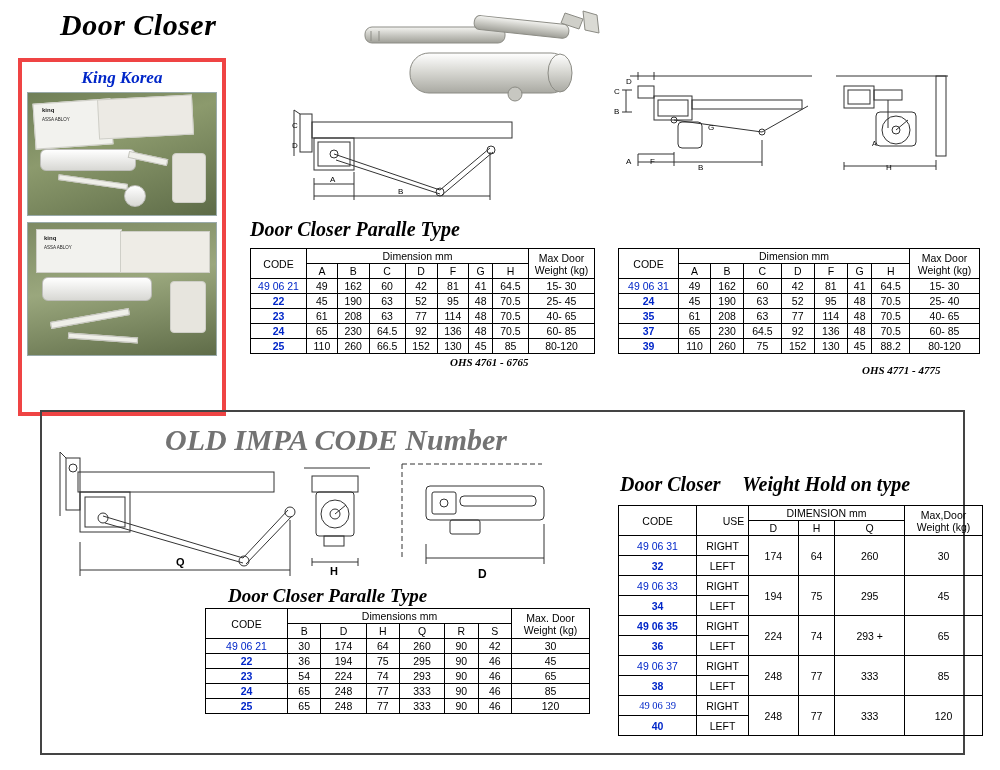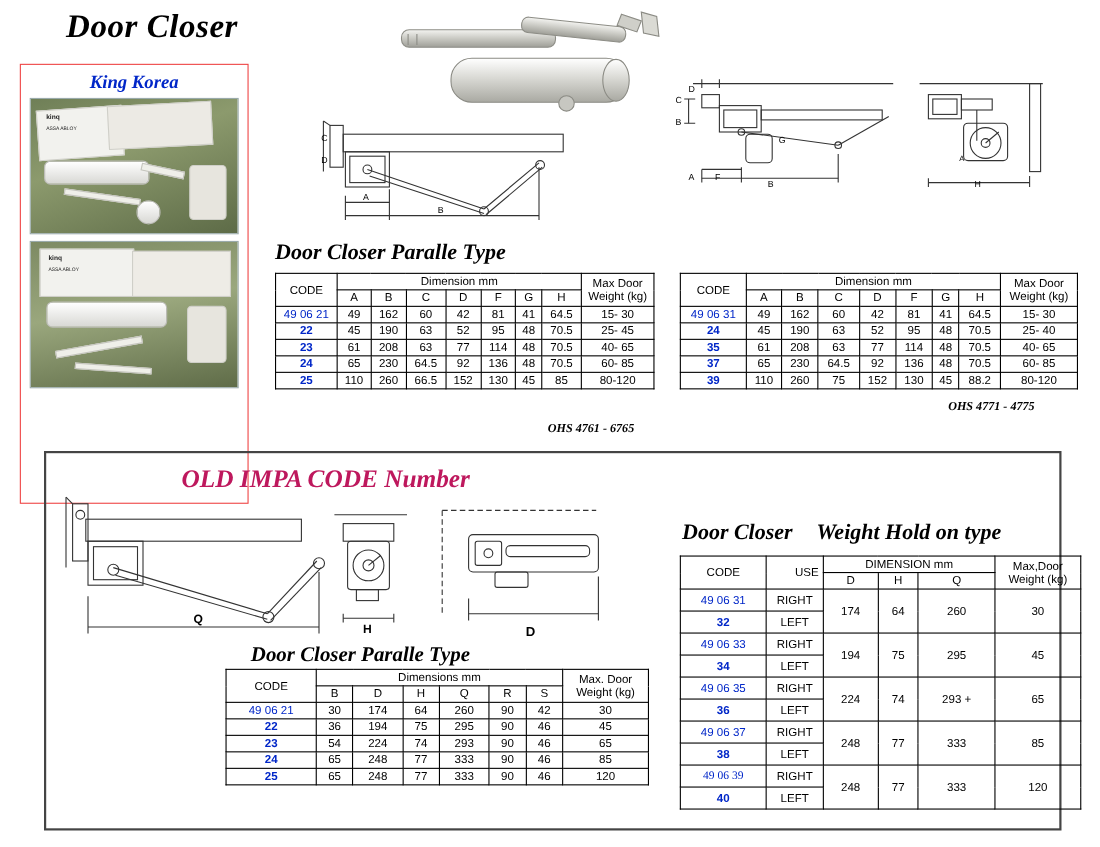--- a/index.html
+++ b/index.html
@@ -14,22 +14,22 @@
   
   .main-title {
     position:absolute; left:60px; top:8px;
     font-size:30px; font-weight:bold; font-style:italic;
     font-family:"Liberation Serif", serif;
     letter-spacing:0.5px;
   }
 
   
   .photo-box {
-    position:absolute; left:18px; top:58px; width:208px; height:400px;
-    border:1px solid #ef4444; background:#fff;
+    position:absolute; left:18px; top:58px; width:208px; height:358px;
+    border:4px solid #ef4444; background:#fff;
   }
   .photo-title {
     text-align:center; color:#0026c8; font-weight:bold; font-style:italic;
     font-size:17px; font-family:"Liberation Serif", serif; margin-top:6px;
   }
   .photo-img {
     margin:4px auto 0; width:190px; height:124px; position:relative; overflow:hidden;
     border:1px solid #9aa;
     background:linear-gradient(160deg,#6f7f57 0%, #8c9a6d 40%, #5d6b47 100%);
   }
@@ -55,21 +55,21 @@
 
   
   .cap {
     position:absolute; font-family:"Liberation Serif", serif;
     font-weight:bold; font-style:italic;
   }
   .cap-parallel { left:250px; top:218px; font-size:20px; }
   .cap-stop { left:618px; top:200px; font-size:19px; }
   .cap-stop-note { left:622px; top:228px; font-size:12.5px; font-style:normal; font-weight:normal;
       font-family:"Liberation Serif", serif; }
-  .cap-old { left:165px; top:423px; font-size:23px; color:#be185d; }
+  .cap-old { left:165px; top:423px; font-size:30px; color:#737373; }
   .cap-hold { left:620px; top:473px; font-size:20px; }
   .cap-parallel2 { left:228px; top:585px; font-size:19px; }
 
   
   table.dim {
     position:absolute; border-collapse:collapse;
     font-size:10.5px; font-family:"Liberation Sans", sans-serif;
   }
   table.dim td, table.dim th {
     border:1px solid #000; text-align:center; padding:1px 2px; font-weight:normal;
@@ -80,21 +80,21 @@
 
   #tbl-parallel { left:250px; top:248px; width:345px; }
   #tbl-stop     { left:618px; top:248px; width:362px; }
   #tbl-old      { left:205px; top:608px; width:385px; }
   #tbl-hold     { left:618px; top:505px; width:365px; }
 
   .ohs {
     position:absolute; font-size:11px; font-weight:bold; font-style:italic;
     font-family:"Liberation Serif", serif;
   }
-  #ohs1 { left:450px; top:384px;margin-left:48px; }
+  #ohs1 { left:450px; top:356px; }
   #ohs2 { left:862px; top:364px; }
 
   
   .old-frame {
     position:absolute; left:40px; top:410px; width:925px; height:345px;
     border:2px solid #444;
   }
 </style>
 </head>
 <body>
@@ -554,21 +554,21 @@
       <td rowspan="2">75</td>
       <td rowspan="2">295</td>
       <td rowspan="2">45</td>
     </tr>
     <tr>
       <td class="code-cell sub" style="height:20px;">34</td>
       <td>LEFT</td>
     </tr>
 
     <tr>
-      <td class="code-cell" style="height:20px;">49 06 35</td>
+      <td class="code-cell" style="height:20px;font-weight:bold;">49 06 35</td>
       <td>RIGHT</td>
       <td rowspan="2">224</td>
       <td rowspan="2">74</td>
       <td rowspan="2">293 +</td>
       <td rowspan="2">65</td>
     </tr>
     <tr>
       <td class="code-cell sub" style="height:20px;">36</td>
       <td>LEFT</td>
     </tr>

